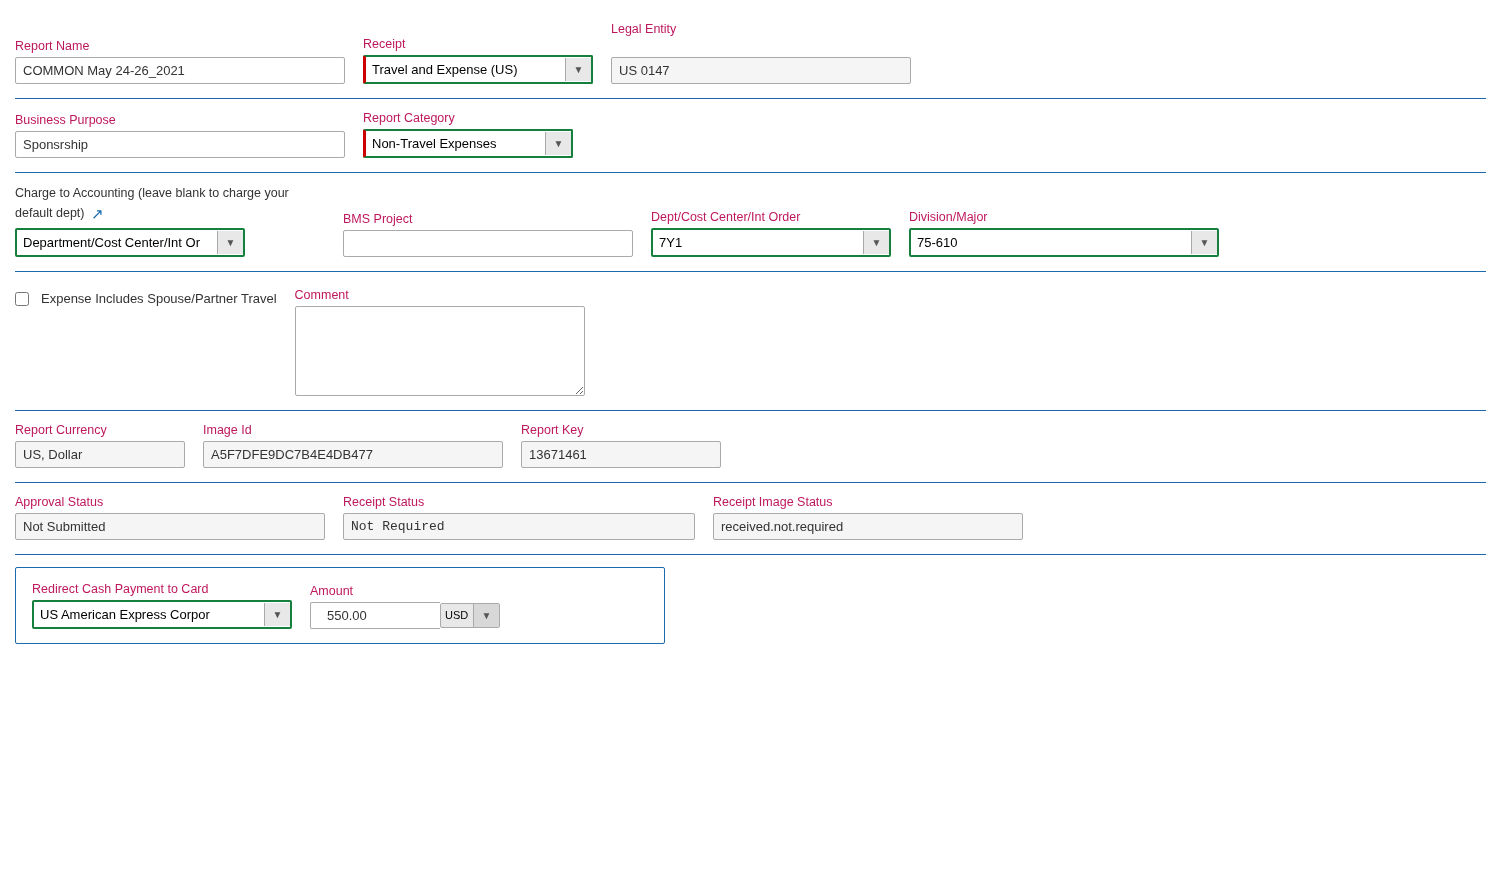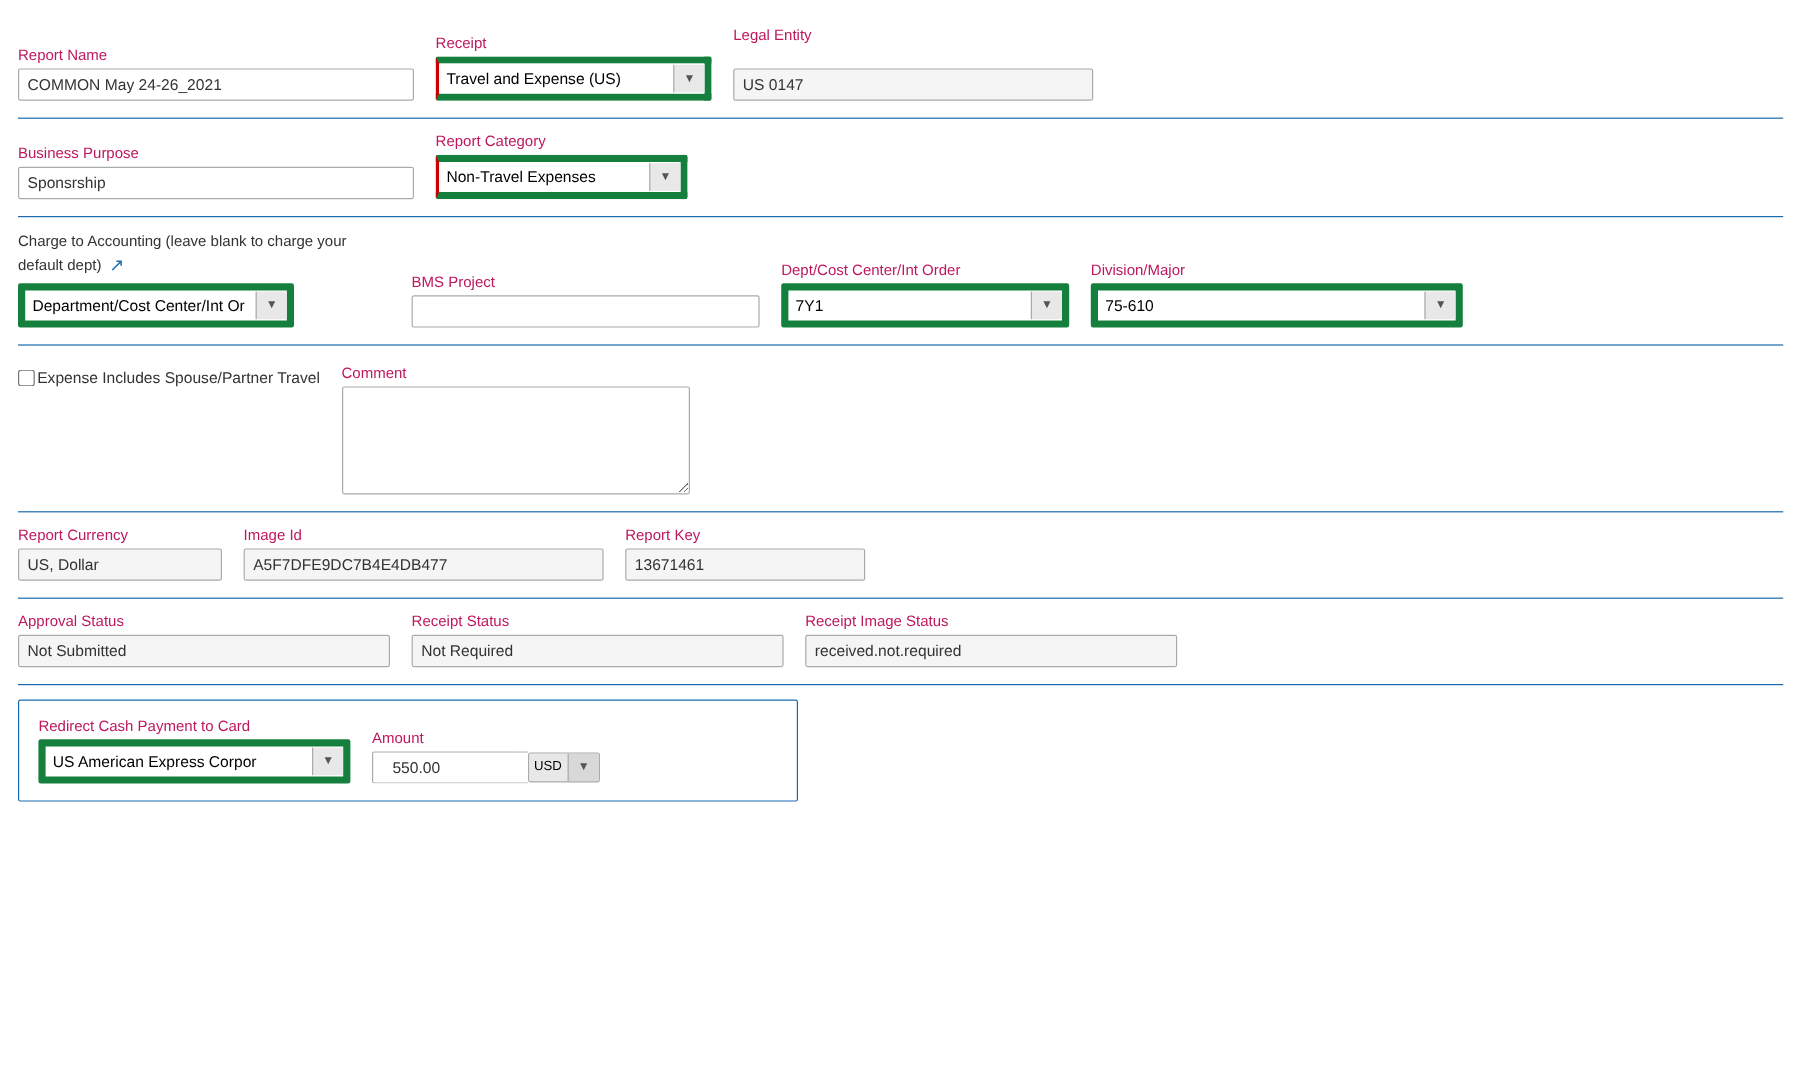--- a/index.html
+++ b/index.html
@@ -45,21 +45,21 @@
       width: 330px;
       border: 2px solid #1a6aad;
       background: #d0e8ff;
       color: #000;
       font-size: 13px;
       padding: 5px 7px;
     }
     .select-wrapper {
       display: flex;
       align-items: center;
-      border: 6px solid #15803d;
+      border: 2px solid #15803d;
       border-radius: 2px;
       background: #fff;
       overflow: hidden;
     }
     .select-wrapper.has-red-border {
       border-left: 3px solid #cc0000;
     }
     .select-wrapper select {
       border: none;
       background: transparent;
@@ -106,21 +106,21 @@
       margin-left: 3px;
       cursor: pointer;
     }
     .dept-select { width: 230px; }
     .bms-project-input { width: 290px; }
     .dept-cost-input { width: 240px; }
     .division-major-select { width: 310px; justify-content: flex-end; }
     .checkbox-label {
       display: flex;
       align-items: flex-start;
-      gap: 2px;
+      gap: 12px;
       font-size: 13px;
       cursor: pointer;
       max-width: 310px;
       line-height: 1.4;
       padding-top: 2px;
     }
     .checkbox-label input[type="checkbox"] {
       margin-top: 2px;
       width: 14px;
       height: 14px;
@@ -132,21 +132,21 @@
       border: 1px solid #aaa;
       border-radius: 2px;
       resize: vertical;
       font-size: 13px;
       padding: 5px 7px;
     }
     .report-currency-input { width: 170px; }
     .report-id-input { width: 300px; }
     .report-key-input { width: 200px; }
     .approval-status-input { width: 310px; }
-    .receipt-status-input { width: 310px; }
+    .receipt-status-input { width: 352px; font-family: Liberation Mono, monospace; }
     .receipt-image-input { width: 310px; }
     .redirect-card-section {
       border: 1.5px solid #1a6aad;
       padding: 14px 16px;
       margin-top: 12px;
       max-width: 650px;
       border-radius: 2px;
     }
     .amount-input {
       width: 130px;

